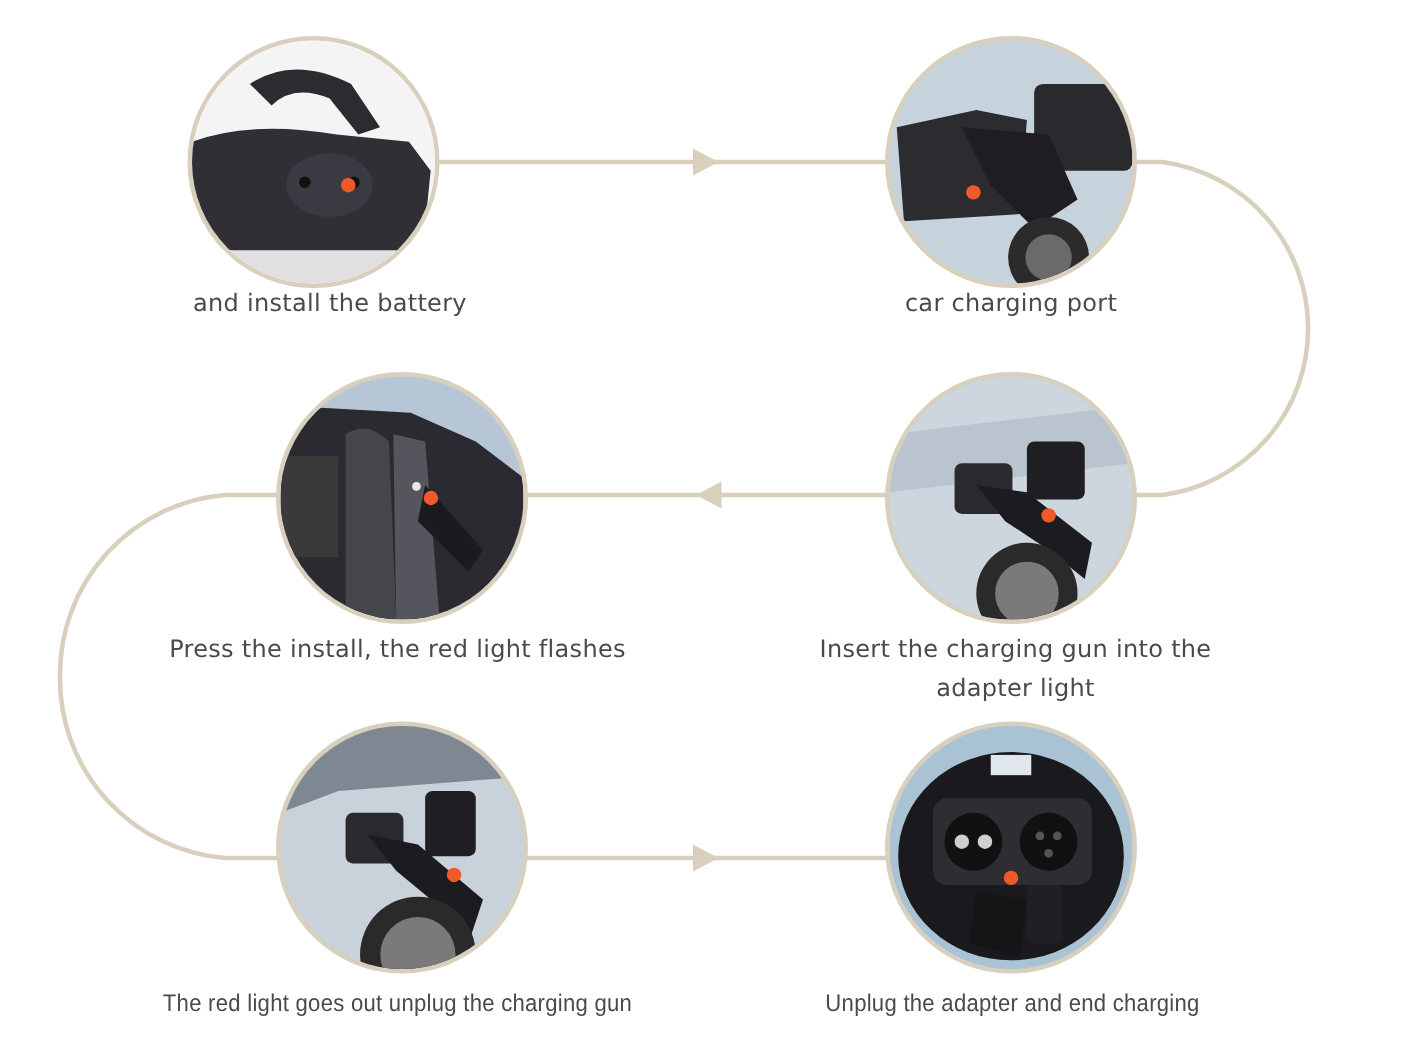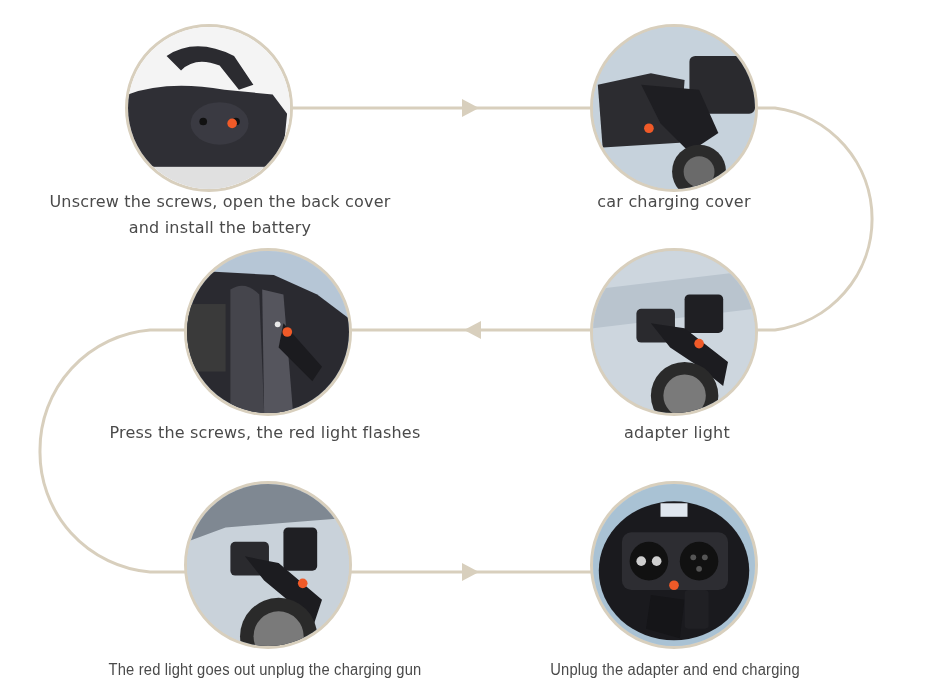--- a/index.html
+++ b/index.html
@@ -81,69 +81,69 @@
     <path d="M40 30 Q70 10 110 30 L130 60 L115 65 L95 40 Q70 30 55 45 Z" fill="#2b2b30"></path>
     <path d="M0 70 Q40 55 100 65 L150 70 L165 90 L160 140 L110 155 L40 150 L0 135 Z" fill="#2f2f35"></path>
     <ellipse cx="95" cy="100" rx="30" ry="22" fill="#3a3a42"></ellipse>
     <circle cx="78" cy="98" r="4" fill="#111"></circle>
     <circle cx="112" cy="98" r="4" fill="#111"></circle>
     <rect x="0" y="145" width="168" height="23" fill="#e0e0e0"></rect>
     <circle cx="108" cy="100" r="5" fill="#f05a28"></circle>
   </svg>
 </div>
 <div class="caption" style="left:20px; top:189px; width:400px;">
-  <span>Unscrew the screws, open the back cover</span>
   <span>and install the battery</span>
 </div>
 
 <div class="step-photo" style="left:590px; top:24px; width:168px; height:168px;">
   <svg viewBox="0 0 168 168">
     <rect width="168" height="168" fill="#c6d2dc"></rect>
     <rect x="100" y="30" width="68" height="60" rx="6" fill="#2a2a2e"></rect>
     <path d="M5 60 L60 48 L95 55 L90 120 L10 125 Z" fill="#2c2c30"></path>
     <path d="M50 60 L110 65 L130 110 L100 130 L70 100 Z" fill="#1e1e22"></path>
     <circle cx="110" cy="150" r="28" fill="#2b2b2b"></circle>
     <circle cx="110" cy="150" r="16" fill="#6a6a6a"></circle>
     <circle cx="58" cy="105" r="5" fill="#f05a28"></circle>
   </svg>
 </div>
 <div class="caption" style="left:524px; top:189px; width:300px;">
-  <span>car charging cover</span>
+  <span>car charging port</span>
 </div>
 
 <div class="step-photo" style="left:590px; top:248px; width:168px; height:168px;">
   <svg viewBox="0 0 168 168">
     <rect width="168" height="168" fill="#cdd6de"></rect>
     <path d="M0 40 L168 20 L168 60 L0 80 Z" fill="#b9c4ce"></path>
     <rect x="45" y="60" width="40" height="35" rx="5" fill="#2a2a2e"></rect>
     <rect x="95" y="45" width="40" height="40" rx="5" fill="#1f1f23"></rect>
     <path d="M60 75 L95 80 L140 115 L135 140 L110 120 L80 100 Z" fill="#1c1c20"></path>
     <circle cx="95" cy="150" r="35" fill="#2a2a2a"></circle>
     <circle cx="95" cy="150" r="22" fill="#7a7a7a"></circle>
     <circle cx="110" cy="96" r="5" fill="#f05a28"></circle>
   </svg>
 </div>
 <div class="caption" style="left:507px; top:420px; width:340px;">
+  <span>Insert the charging gun into the</span>
   <span>adapter light</span>
 </div>
 
 <div class="step-photo" style="left:184px; top:248px; width:168px; height:168px;">
   <svg viewBox="0 0 168 168">
     <rect width="168" height="168" fill="#b6c6d6"></rect>
     <path d="M0 20 L90 25 L135 45 L168 70 L168 168 L0 168 Z" fill="#2a2a30"></path>
     <rect x="0" y="55" width="40" height="70" fill="#3a3a3a"></rect>
     <path d="M45 40 Q60 30 75 45 L80 168 L45 168 Z" fill="#45454c"></path>
     <path d="M78 40 L100 45 L110 168 L80 168 Z" fill="#55555d"></path>
     <path d="M100 75 L140 120 L130 135 L95 100 Z" fill="#1b1b1f"></path>
     <circle cx="94" cy="76" r="3" fill="#e8e8e8"></circle>
     <circle cx="104" cy="84" r="5" fill="#f05a28"></circle>
   </svg>
 </div>
 <div class="caption" style="left:90px; top:420px; width:350px;">
-  <span>Press the screws, the red light flashes</span>
+  <span>Press the install, the red light flashes</span>
 </div>
 
 <div class="step-photo" style="left:184px; top:481px; width:168px; height:168px;">
   <svg viewBox="0 0 168 168">
     <rect width="168" height="168" fill="#c9d2da"></rect>
     <path d="M0 0 L168 0 L168 35 L40 45 L0 60 Z" fill="#7f8892"></path>
     <rect x="45" y="60" width="40" height="35" rx="5" fill="#2a2a2e"></rect>
     <rect x="100" y="45" width="35" height="45" rx="5" fill="#1f1f23"></rect>
     <path d="M60 75 L95 82 L140 120 L130 150 L110 125 L80 100 Z" fill="#1c1c20"></path>
     <circle cx="95" cy="158" r="40" fill="#2a2a2a"></circle>

